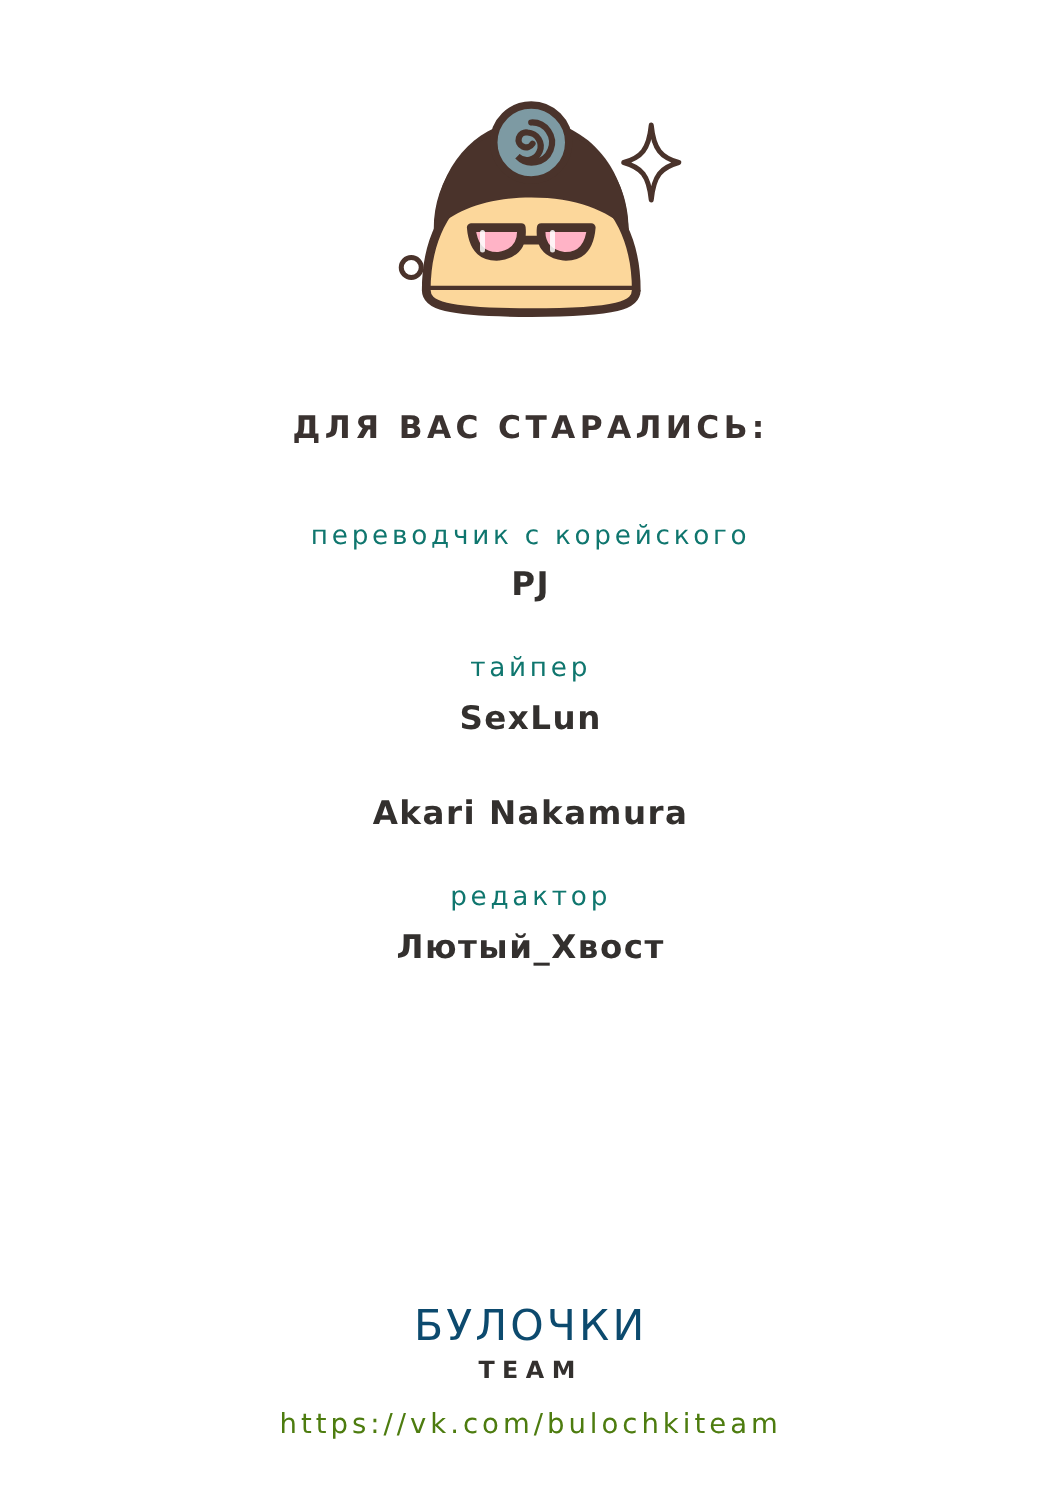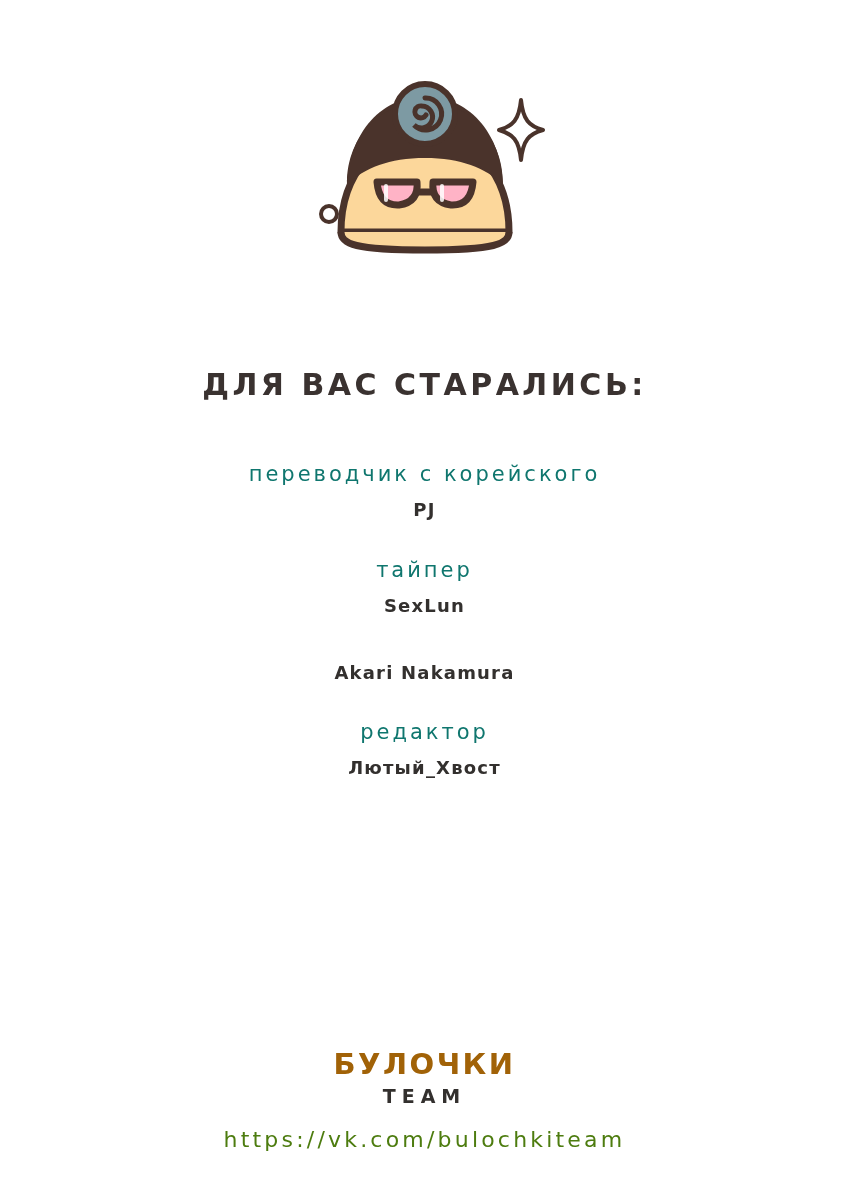--- a/index.html
+++ b/index.html
@@ -28,23 +28,23 @@
   
   .mascot-wrap {
     margin-top: 72px;
     width: 280px;
     height: 190px;
     position: relative;
   }
 
   
   .credits-heading {
-    margin-top: 105px;
+    margin-top: 65px;
     font-family: "DejaVu Sans", sans-serif;
-    font-size: 30px;
+    font-size: 25px;
     font-weight: bold;
     letter-spacing: 3.5px;
     color: #3a3230;
     text-align: left;
     text-transform: uppercase;
   }
 
   
   .credits-list {
     margin-top: 58px;
@@ -58,43 +58,43 @@
     margin-bottom: 34px;
   }
   .credit-role {
     font-size: 21px;
     letter-spacing: 3px;
     color: #0f766e;
     font-weight: normal;
     line-height: 1.4;
   }
   .credit-name {
-    font-size: 18px;
+    font-size: 26px;
     font-weight: bold;
     letter-spacing: 1.2px;
     color: #33302e;
     margin-top: 9px;
     line-height: 1.3;
   }
 
   
   .footer {
     position: absolute;
     bottom: 48px;
     left: 0;
     right: 0;
     display: flex;
     flex-direction: column;
     align-items: center;
   }
   .footer-team-name {
-    font-size: 29px;
-    font-weight: bold;
+    font-size: 34px;
+    font-weight: normal;
     letter-spacing: 2.5px;
-    color: #a16207;
+    color: #0c4a6e;
   }
   .footer-team-sub {
     font-size: 19px;
     letter-spacing: 6px;
     font-weight: bold;
     color: #33302e;
     margin-top: 4px;
   }
   .footer-link {
     margin-top: 20px;

